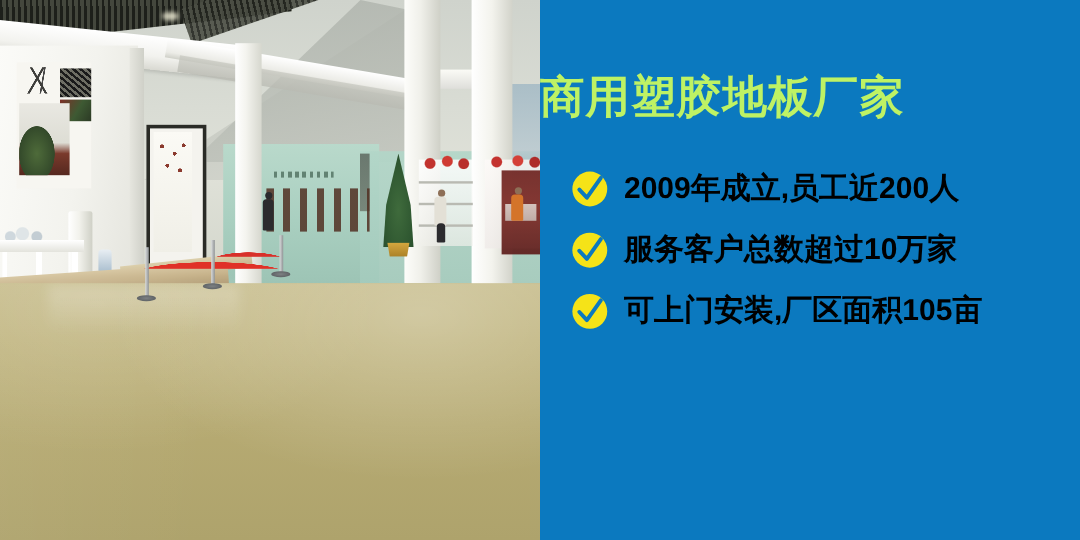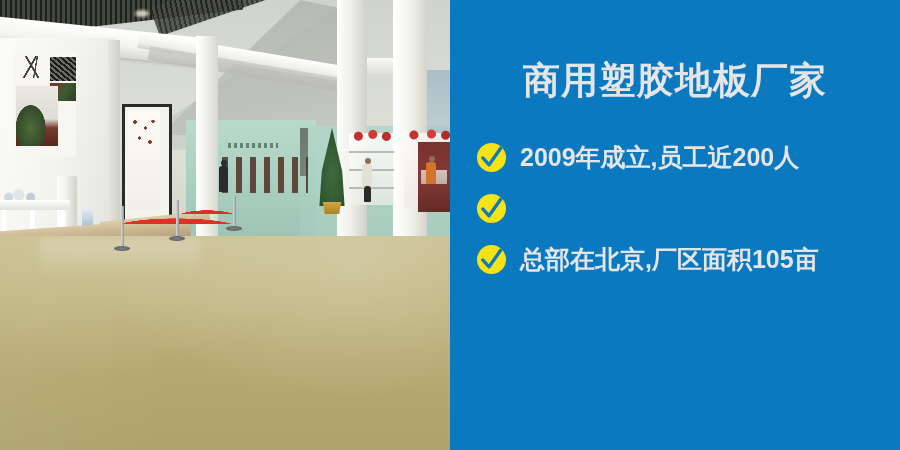--- a/index.html
+++ b/index.html
@@ -304,25 +304,25 @@
   }
 
   
   .panel{
     position:relative;
     width:450px;height:450px;
     background:#0b79bf;
     display:flex;flex-direction:column;
   }
   .panel-title{
-    color:#e5e5e5;
+    color:#bef264;
     font-weight:bold;
     font-size:37px;
     letter-spacing:1px;
-    text-align:center;
+    text-align:left;
     margin-top:62px;
     line-height:1;
     white-space:nowrap;
   }
   .bullets{
     margin-top:33px;
     display:flex;flex-direction:column;
     gap:0px;
   }
   .bullet{
@@ -332,21 +332,21 @@
     padding-left:26px;
   }
   .check{
     flex:0 0 auto;
     width:31px;height:31px;
     margin-right:13px;
     position:relative;
   }
   .check svg{display:block;width:31px;height:31px;}
   .bullet-text{
-    color:#e5e5e5;
+    color:#000000;
     font-weight:bold;
     font-size:25px;
     line-height:1;
     white-space:nowrap;
     letter-spacing:0px;
   }
 </style>
 </head>
 <body>
 
@@ -453,29 +453,30 @@
         <span class="bullet-text">2009年成立,员工近200人</span>
       </div>
 
       <div class="bullet">
         <span class="check">
           <svg viewBox="0 0 32 32" aria-hidden="true">
             <circle cx="16" cy="16" r="15" fill="#f5e318"></circle>
             <path d="M7 16.5 L13.5 23.5 L25.5 6.5" fill="none" stroke="#0b79bf" stroke-width="3.4" stroke-linecap="round" stroke-linejoin="round"></path>
           </svg>
         </span>
+        <span class="bullet-text">服务客户总数超过10万家</span>
       </div>
 
       <div class="bullet">
         <span class="check">
           <svg viewBox="0 0 32 32" aria-hidden="true">
             <circle cx="16" cy="16" r="15" fill="#f5e318"></circle>
             <path d="M7 16.5 L13.5 23.5 L25.5 6.5" fill="none" stroke="#0b79bf" stroke-width="3.4" stroke-linecap="round" stroke-linejoin="round"></path>
           </svg>
         </span>
-        <span class="bullet-text">总部在北京,厂区面积105亩</span>
+        <span class="bullet-text">可上门安装,厂区面积105亩</span>
       </div>
 
 
 
     </div>
   </div>
 </div>
 
 </body></html>

